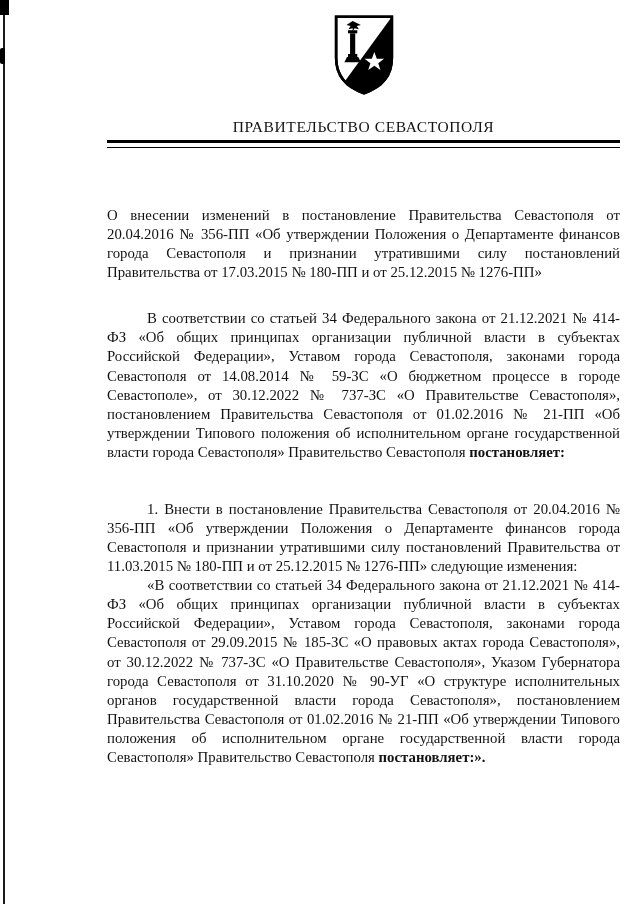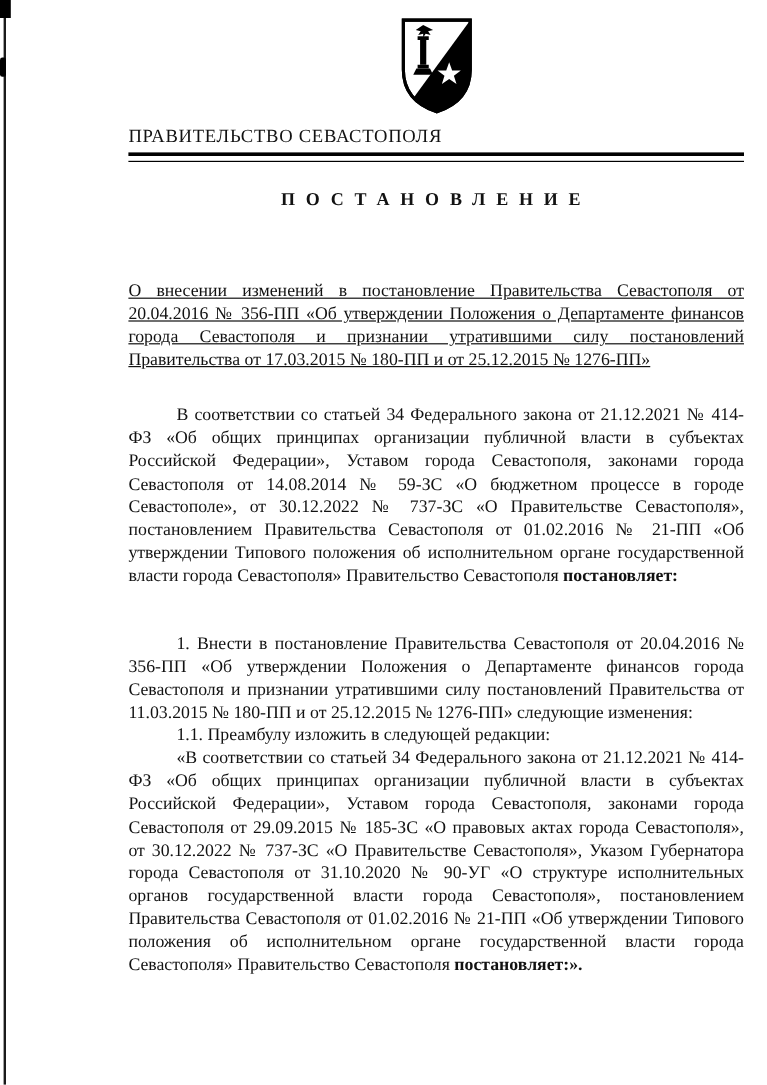--- a/index.html
+++ b/index.html
@@ -36,21 +36,22 @@
     padding: 10px 19px 0 107px;
   }
   .content { width: 513px; }
 
   .emblem-wrap {
     display: flex;
     justify-content: center;
     margin-top: 2px;
   }
   .org-name {
-    margin-top: 2px;
+    margin-top: 16px;
+    text-align: center;
     font-size: 15.5px;
     letter-spacing: 0.6px;
     font-weight: normal;
   }
   .double-rule {
     margin-top: 4px;
     height: 4px;
     border-top: 3px solid #000;
     border-bottom: 1px solid #000;
   }
@@ -60,21 +61,21 @@
     font-weight: bold;
     font-size: 15px;
     letter-spacing: 9px;
   }
   p {
     margin: 0;
     text-align: justify;
     font-size: 14.8px;
     line-height: 1.29;
   }
-  .subject { margin-top: 58px; text-decoration: underline; }
+  .subject { margin-top: 58px; }
   .indent { text-indent: 40px; }
   .gap-lg { margin-top: 27px; }
   .gap-md { margin-top: 38px; }
   b { font-weight: bold; }
 </style>
 </head>
 <body>
 
 <div class="scan-edge"></div>
 <div class="blob-a"></div>
@@ -108,26 +109,24 @@
 
           <path d="M4,4 H58 V44 C58,63 46,73 31,78 C16,73 4,63 4,44 Z" fill="none" stroke="#000" stroke-width="2.5"></path>
         </svg>
       </span>
     </div>
 
     <div class="org-name">ПРАВИТЕЛЬСТВО СЕВАСТОПОЛЯ</div>
 
     <div class="double-rule"></div>
 
-    <div class="doc-type">ПОСТАНОВЛЕНИЕ</div>
 
     <p class="subject">О внесении изменений в постановление Правительства Севастополя от 20.04.2016 № 356-ПП «Об утверждении Положения о Департаменте финансов города Севастополя и признании утратившими силу постановлений Правительства от 17.03.2015 № 180-ПП и от 25.12.2015 № 1276-ПП»</p>
 
     <p class="indent gap-lg"><span>В соответствии со статьей 34 Федерального закона от 21.12.2021 № 414-ФЗ «Об общих принципах организации публичной власти в субъектах Российской Федерации», Уставом города Севастополя, законами города Севастополя от 14.08.2014 № 59-ЗС «О бюджетном процессе в городе Севастополе», от 30.12.2022 № 737-ЗС «О Правительстве Севастополя», постановлением Правительства Севастополя от 01.02.2016 № 21-ПП «Об утверждении Типового положения об исполнительном органе государственной власти города Севастополя» Правительство Севастополя</span> <b>постановляет:</b></p>
 
     <p class="indent gap-md">1. Внести в постановление Правительства Севастополя от 20.04.2016 № 356-ПП «Об утверждении Положения о Департаменте финансов города Севастополя и признании утратившими силу постановлений Правительства от 11.03.2015 № 180-ПП и от 25.12.2015 № 1276-ПП» следующие изменения:</p>
 
-    <p class="indent">1.1. Преамбулу изложить в следующей редакции:</p>
 
     <p class="indent"><span>«В соответствии со статьей 34 Федерального закона от 21.12.2021 № 414-ФЗ «Об общих принципах организации публичной власти в субъектах Российской Федерации», Уставом города Севастополя, законами города Севастополя от 29.09.2015 № 185-ЗС «О правовых актах города Севастополя», от 30.12.2022 № 737-ЗС «О Правительстве Севастополя», Указом Губернатора города Севастополя от 31.10.2020 № 90-УГ «О структуре исполнительных органов государственной власти города Севастополя», постановлением Правительства Севастополя от 01.02.2016 № 21-ПП «Об утверждении Типового положения об исполнительном органе государственной власти города Севастополя» Правительство Севастополя</span> <b>постановляет:».</b></p>
 
   </div>
 </div>
 
 </body></html>

